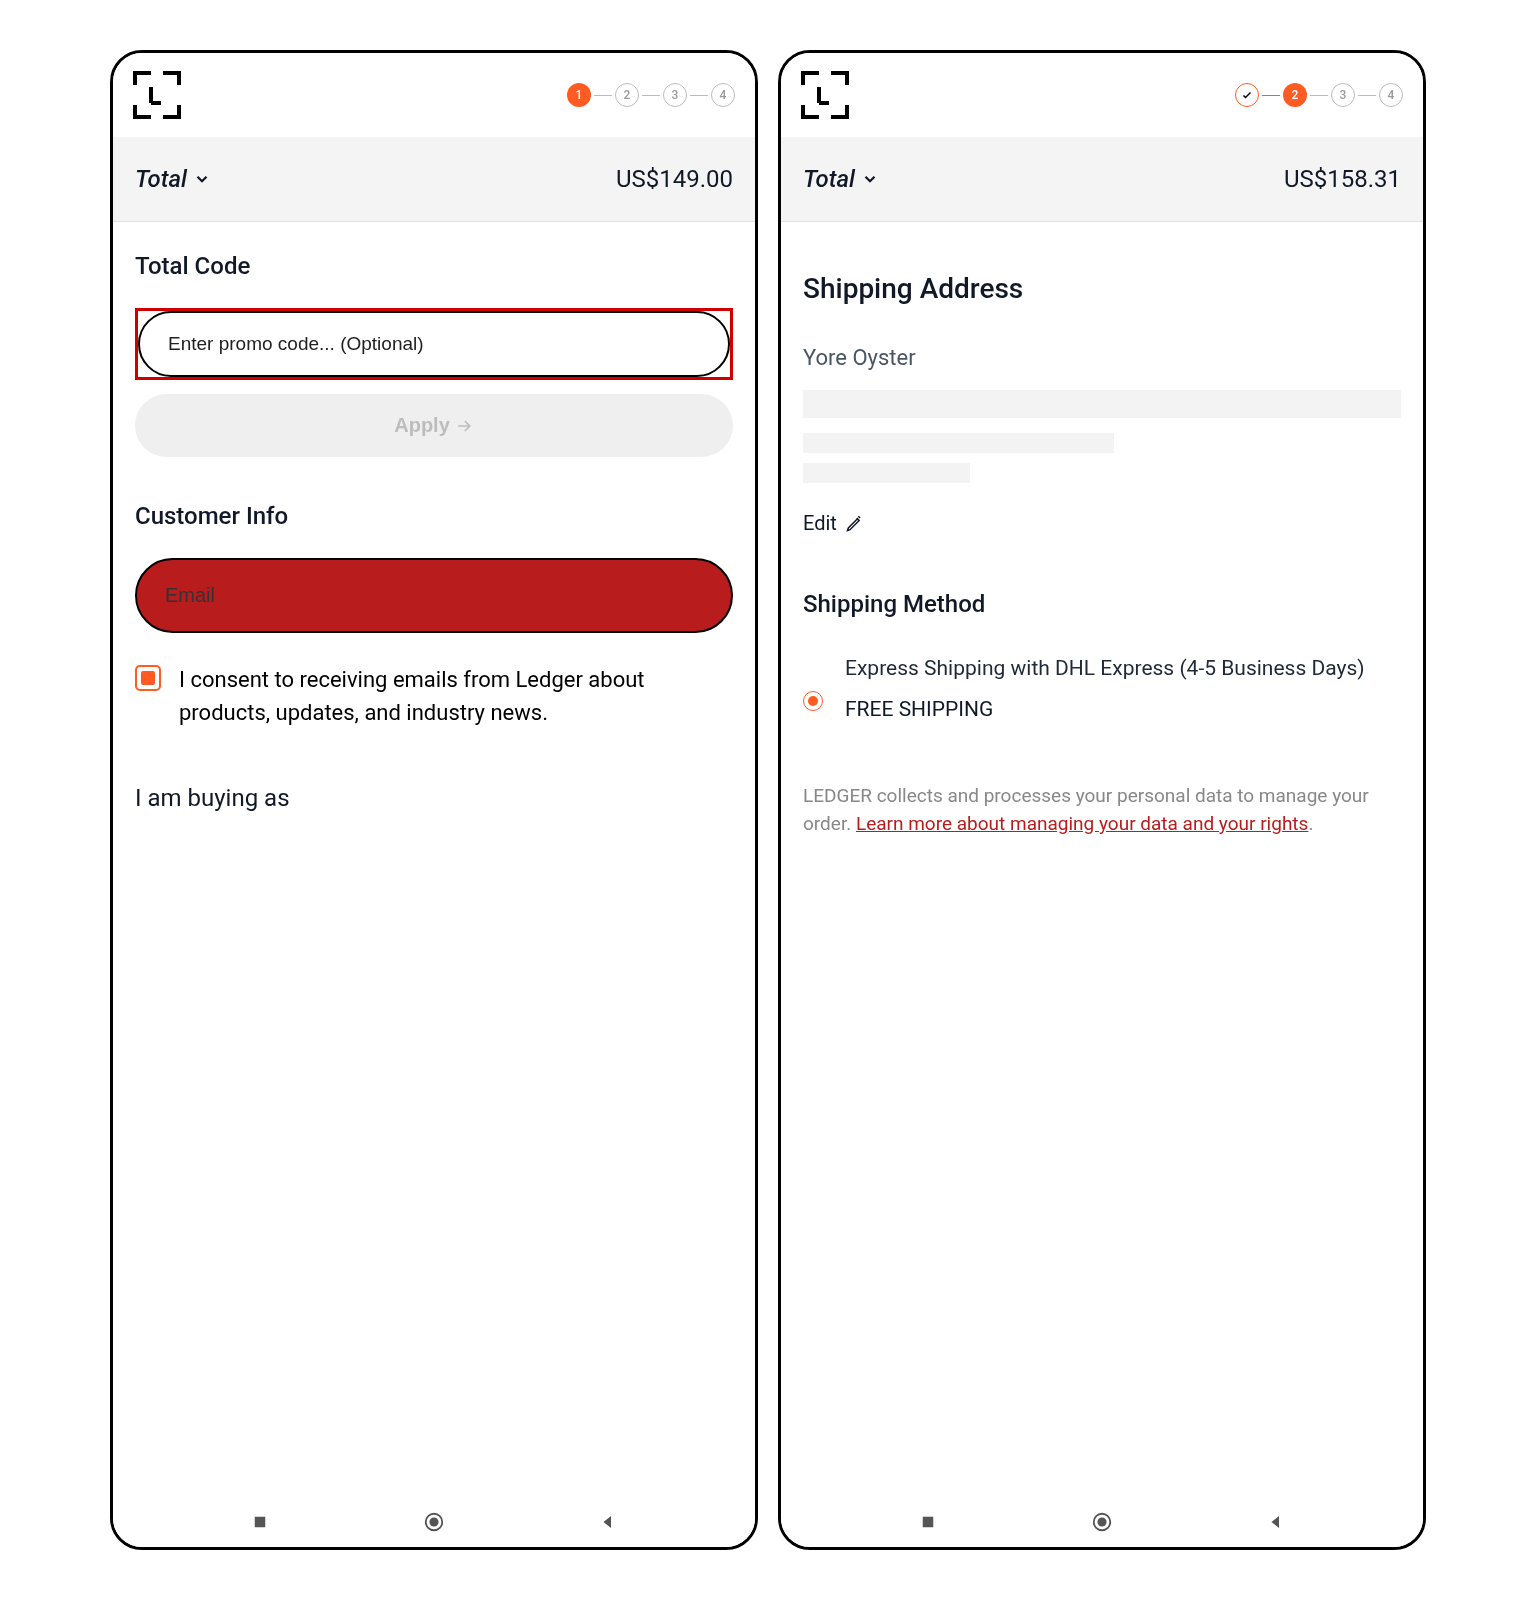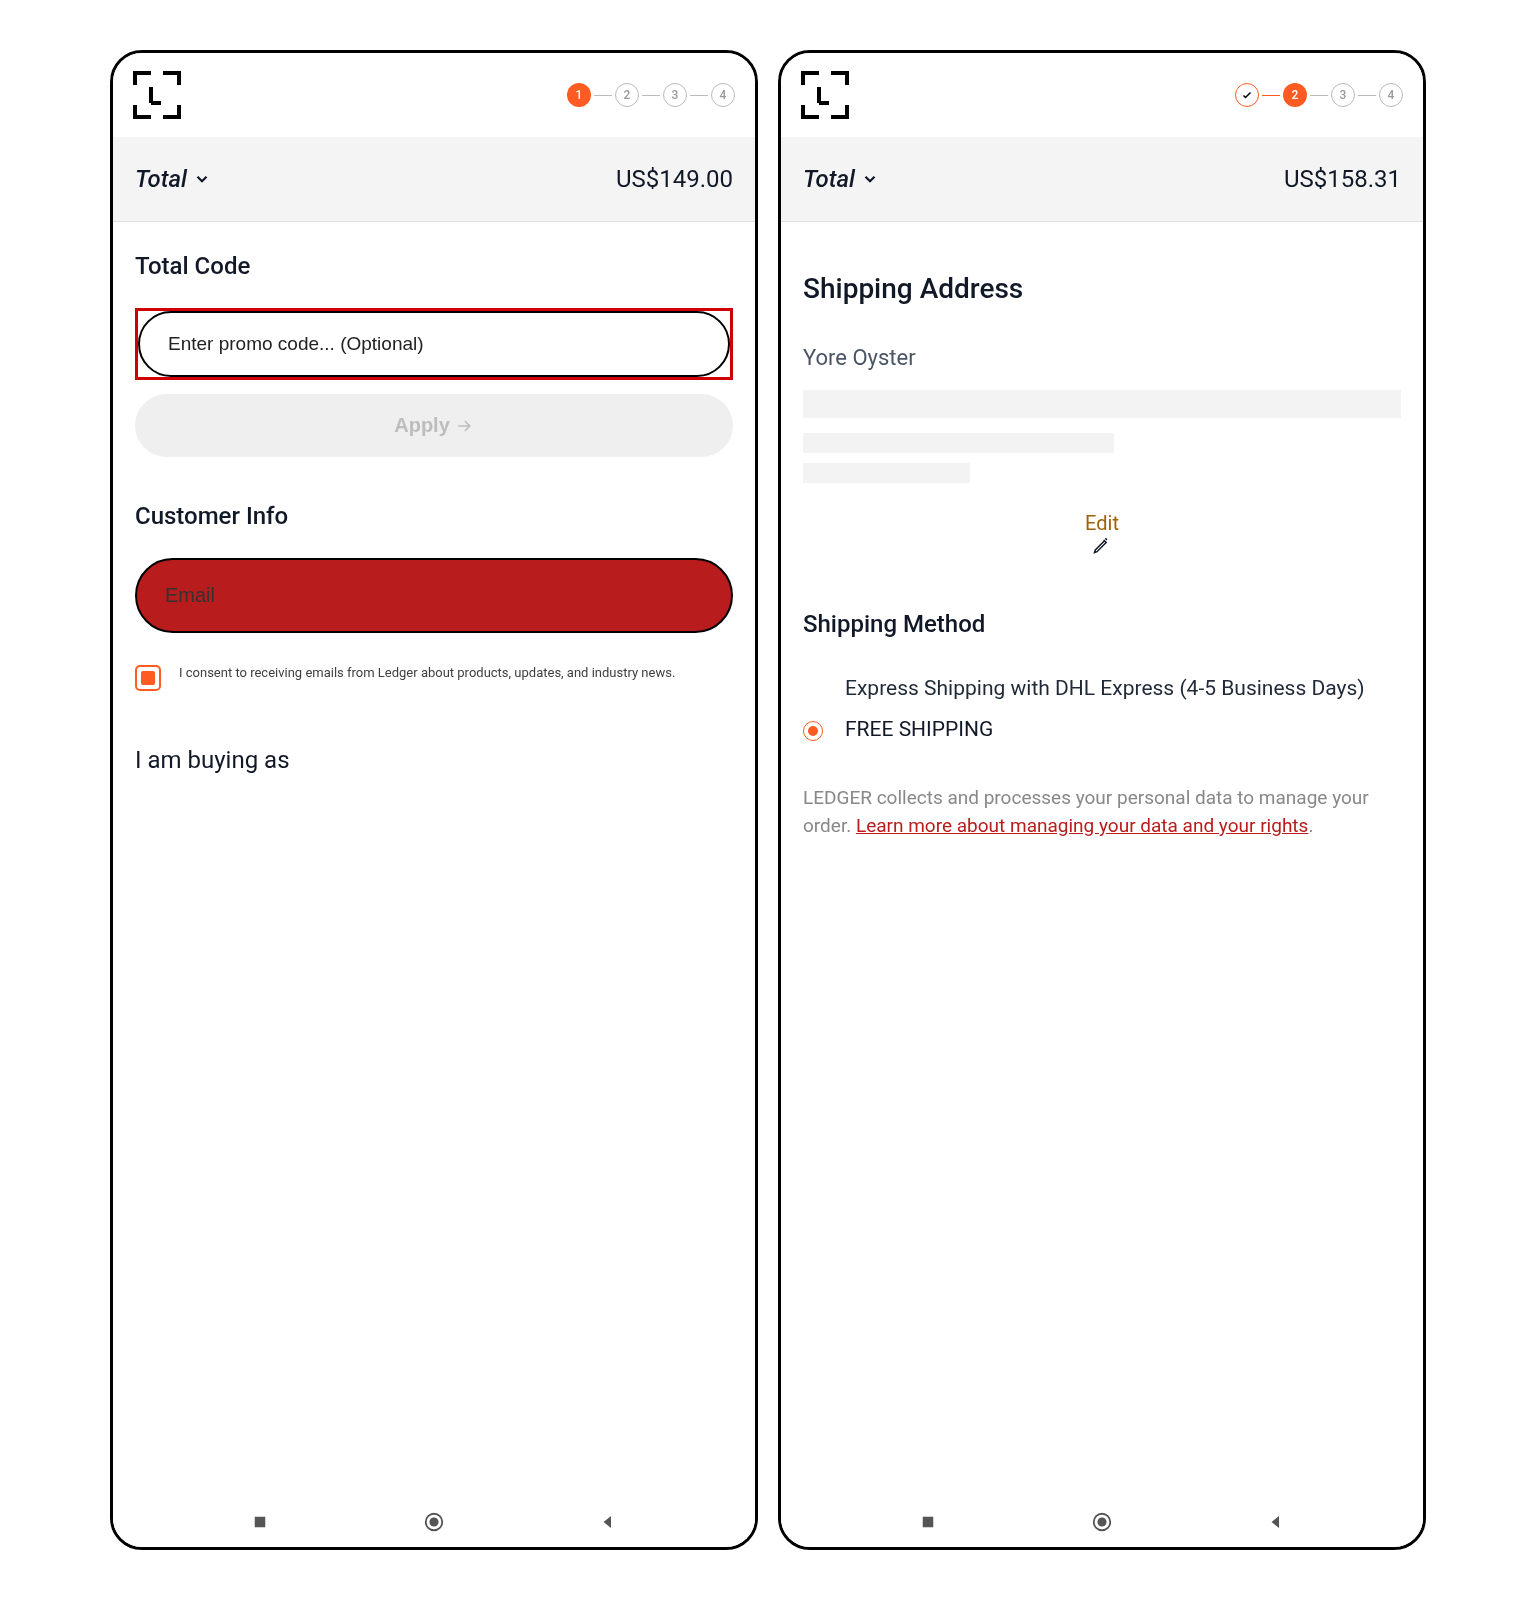--- a/index.html
+++ b/index.html
@@ -181,22 +181,22 @@
     margin-top: 2px;
   }
   .checkbox.checked::after {
     content: "";
     width: 14px;
     height: 14px;
     background: #ff5b22;
     border-radius: 2px;
   }
   .consent-text {
-    font-size: 13px;
-    color: #404040;
+    font-size: 22px;
+    color: #000000;
     line-height: 1.5;
   }
   .buying-title {
     font-size: 24px;
     font-weight: 400;
     color: #111827;
   }
   .addr-name {
     font-size: 22px;
     color: #4b5563;
@@ -206,38 +206,37 @@
     background: #f3f3f3;
     height: 20px;
     margin-bottom: 10px;
   }
   .addr-line.w1 { width: 100%; margin-bottom: 15px; height: 28px;}
   .addr-line.w2 { width: 52%; }
   .addr-line.w3 { width: 28%; margin-bottom: 28px;}
   .edit-row {
     display: flex;
     align-items: center;
-    gap: 0;
+    gap: 8px;
     font-size: 20px;
-    color: #a16207;
+    color: #0f172a;
     margin-bottom: 55px;
     cursor: pointer;
-    flex-direction: column;
   }
   .ship-method-title {
     font-size: 24px;
     font-weight: 500;
     color: #111827;
     margin-bottom: 35px;
   }
   .ship-option {
     display: flex;
     gap: 22px;
-    align-items: flex-end;
-    margin-bottom: 43px;
+    align-items: center;
+    margin-bottom: 61px;
   }
   .radio {
     width: 20px;
     height: 20px;
     border: 1.5px solid #ff5b22;
     border-radius: 50%;
     display: flex;
     align-items: center;
     justify-content: center;
     margin-top: 28px;

